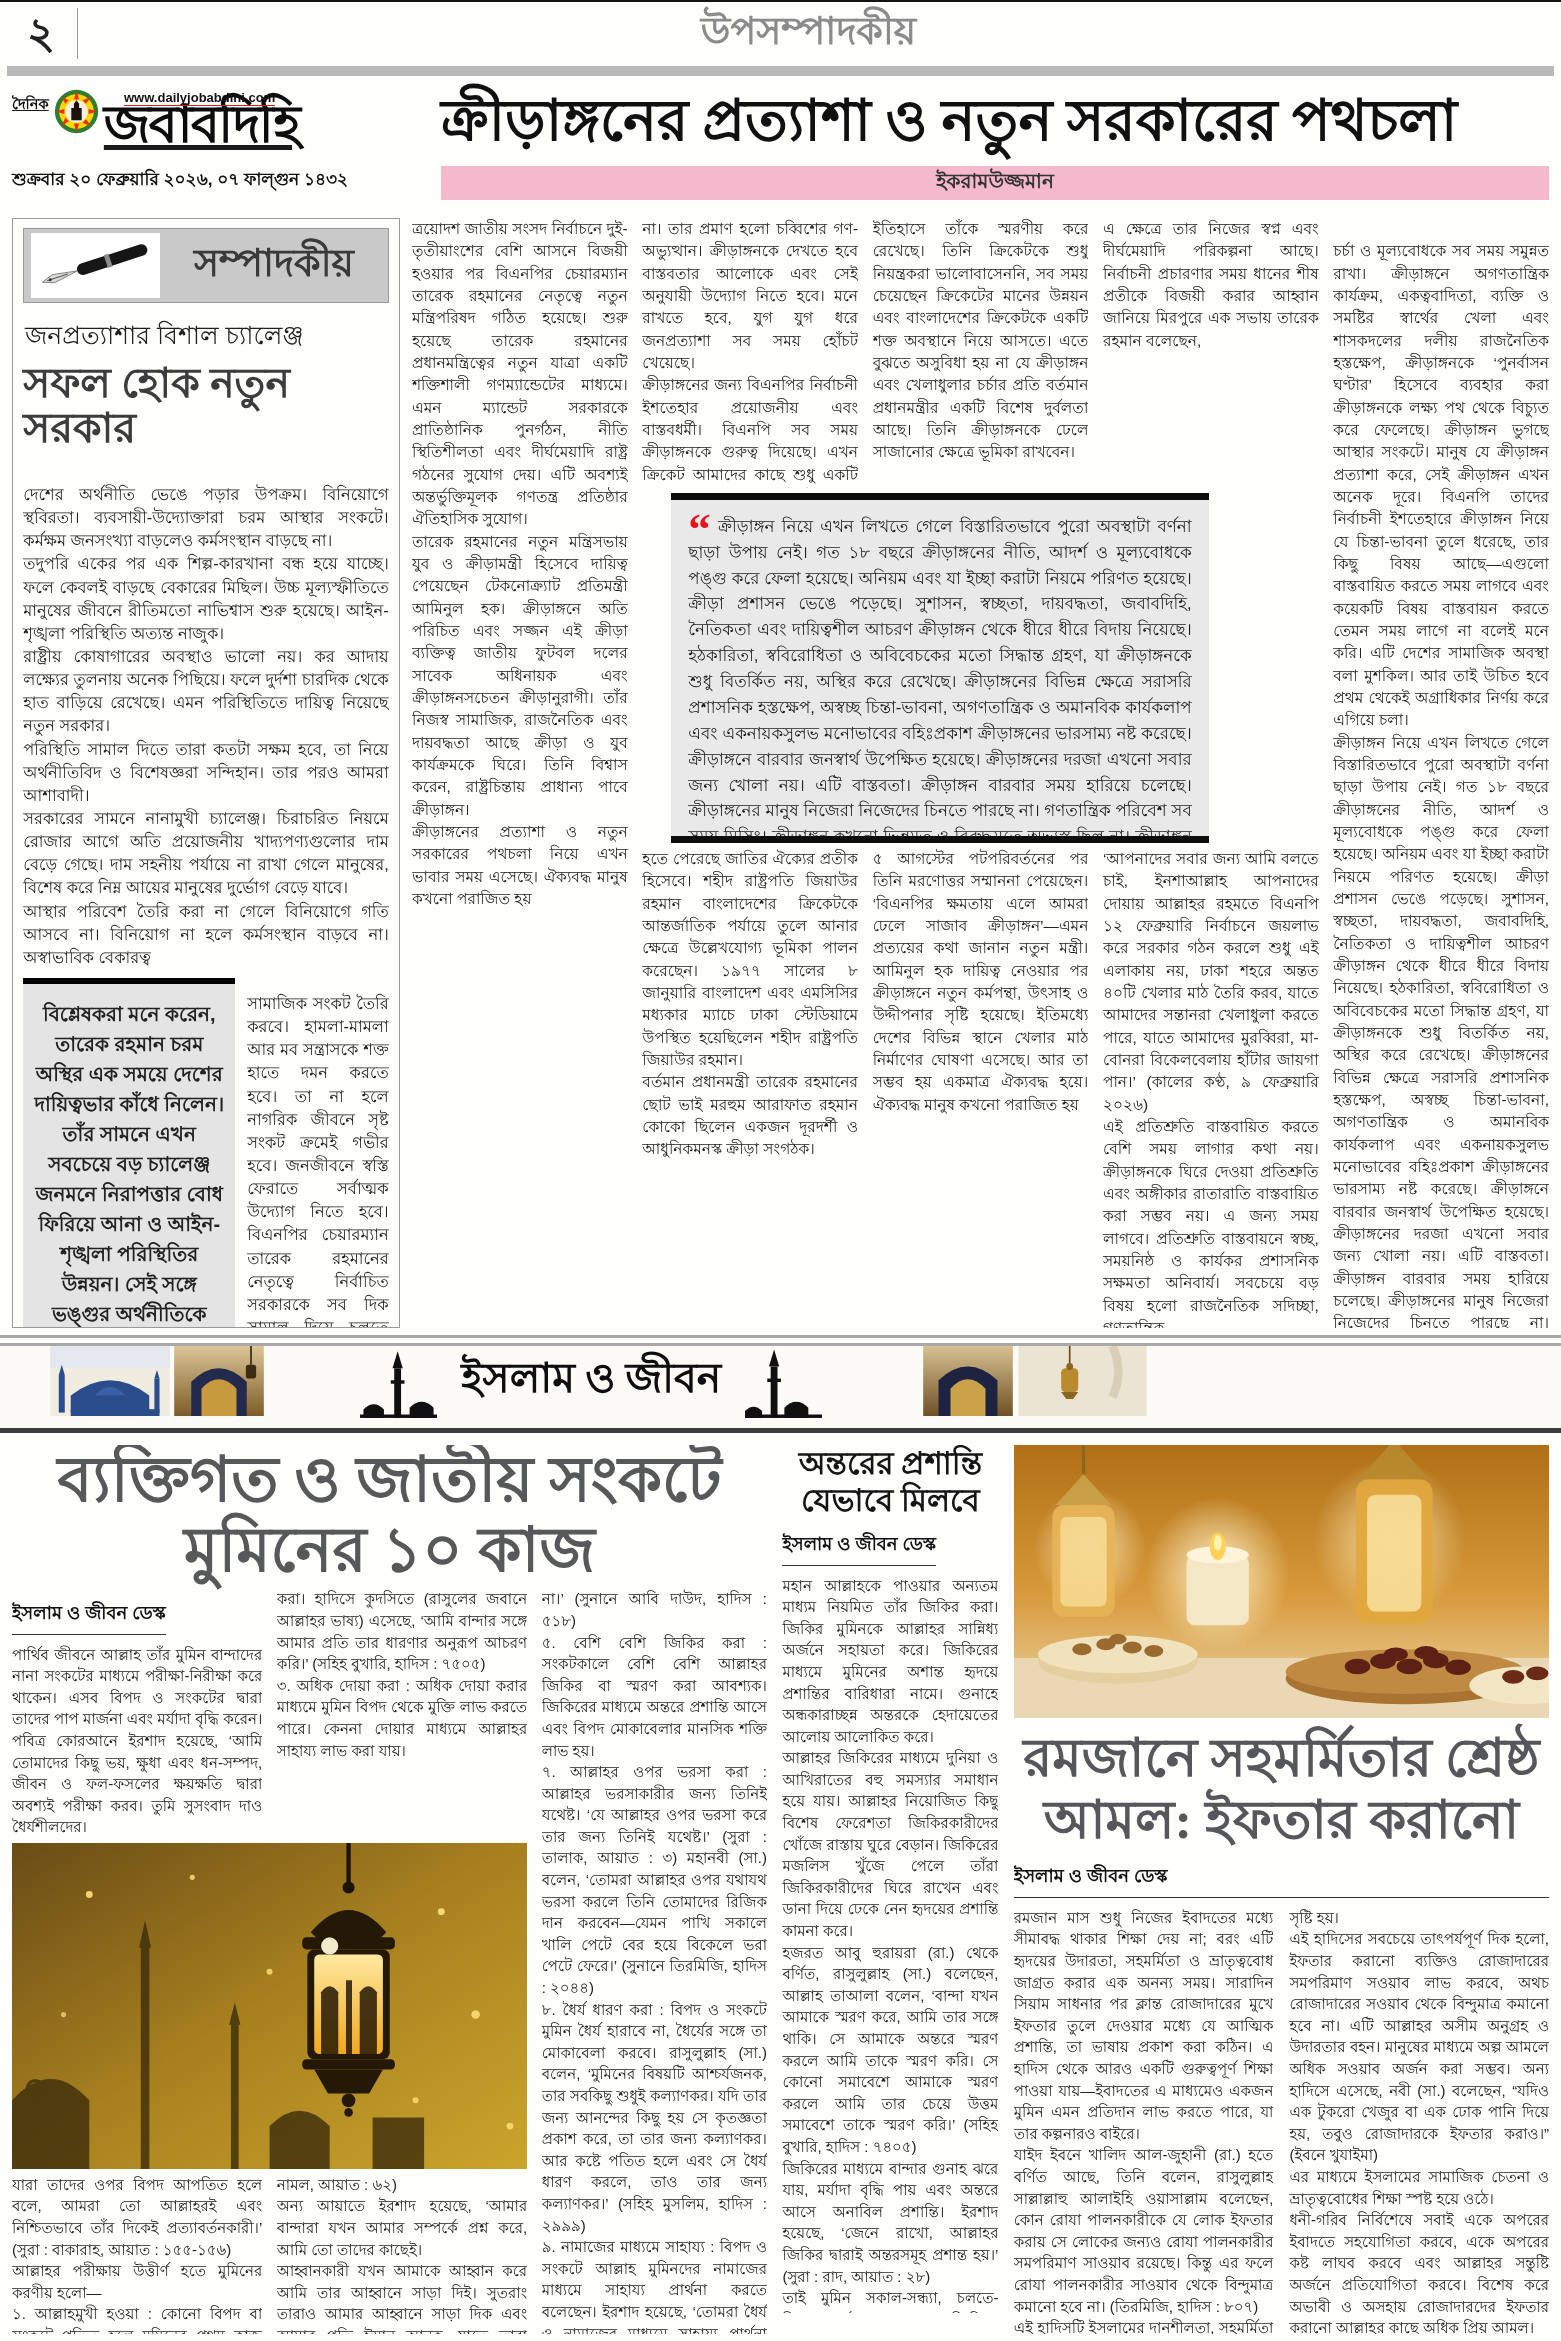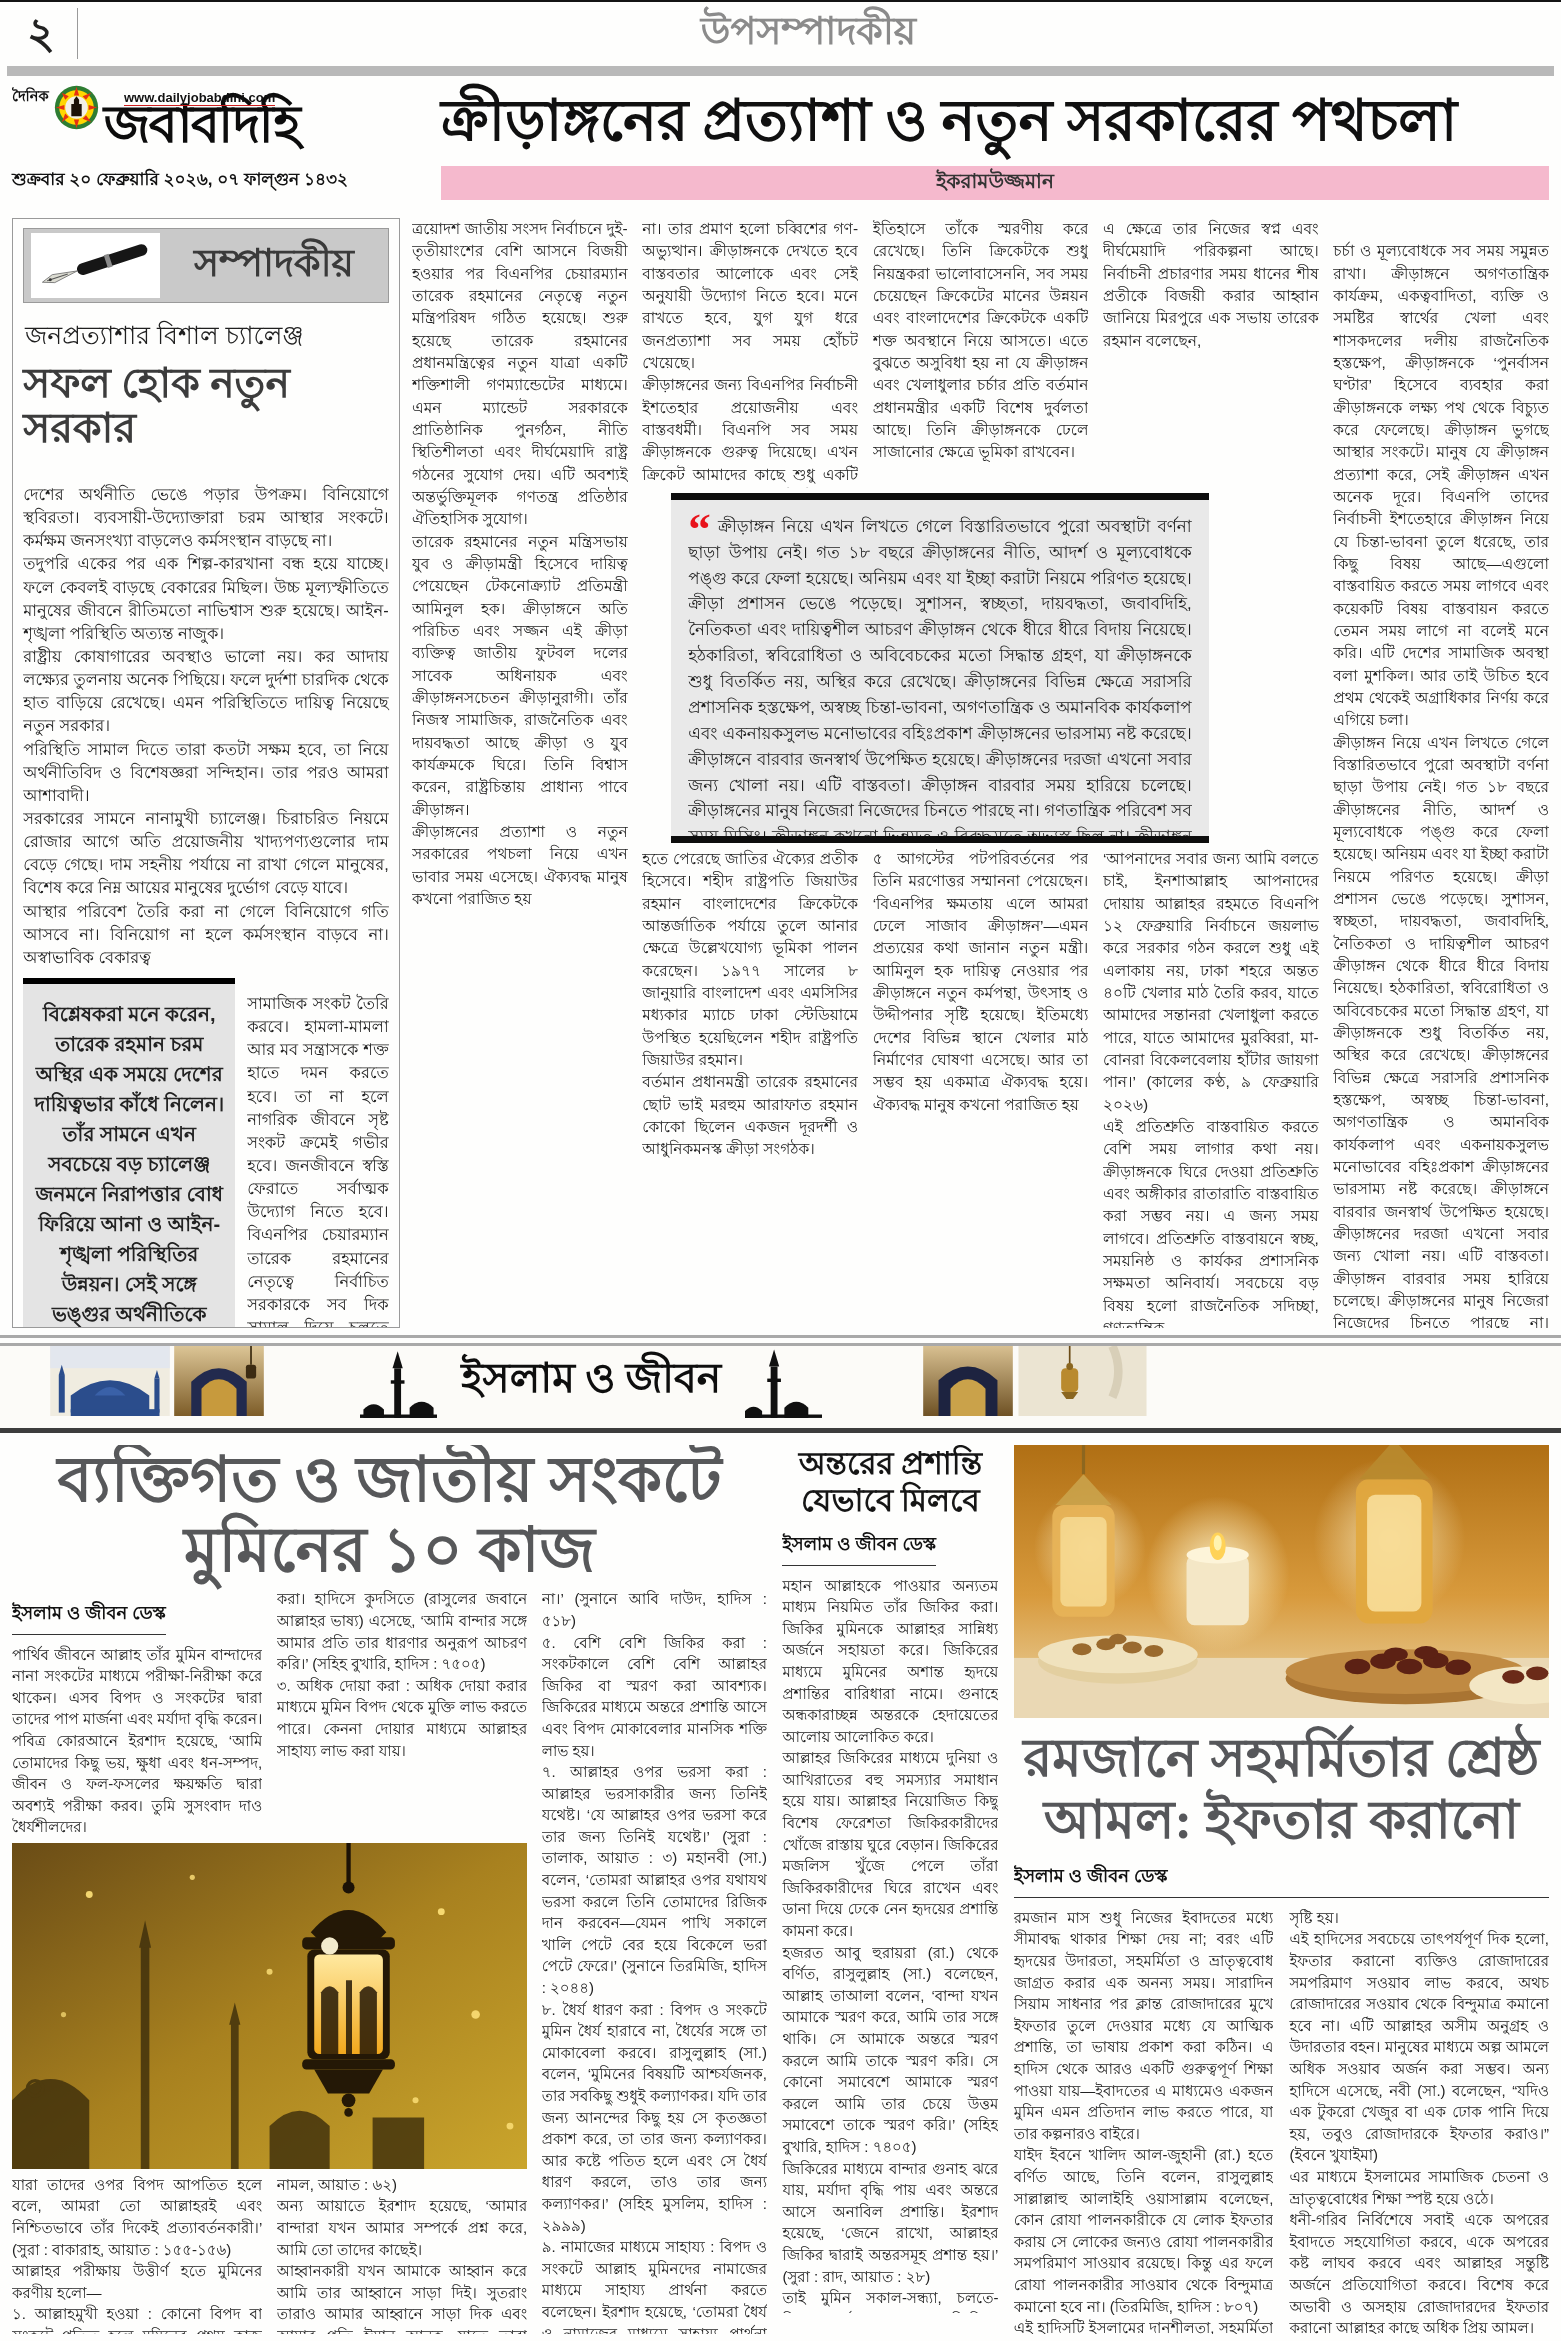--- a/index.html
+++ b/index.html
@@ -9,21 +9,21 @@
 
   
   .topbar { height:62px; display:flex; align-items:center; padding:0 22px; }
   .pagenum { font-size:43px; font-weight:bold; color:#222; padding:0 22px 0 5.1px; border-right:1.3px solid #9a9a9a; line-height:51px; font-family:"Liberation Serif","DejaVu Serif",serif; }
   .section-label { flex:1; text-align:center; font-size:38px; font-weight:bold; color:#8b8b8b; font-family:"Liberation Serif","DejaVu Serif",serif; }
   .gray-rule { height:10.3px; background:#b9b9b9; margin:1.7px 6.9px 0 6.9px; }
 
   
   .header-row { display:flex; align-items:flex-start; padding:8.6px 12px 3.4px 12px; height:137px; }
   .masthead { width:403px; position:relative; }
-  .mast-top { display:flex; align-items:flex-start; }
+  .mast-top { display:flex; align-items:center;text-decoration:underline; }
   .daily-label { font-size:14.6px; font-weight:bold; color:#111; margin:0 3.4px 39px 0; }
   .mast-title { font-size:52px; font-weight:900; letter-spacing:-1.7px; color:#0c0c0c; line-height:79px; font-family:"Liberation Serif","DejaVu Serif",serif; }
   .logo-badge { width:45px; height:45px; margin:0 5.1px 26px 1.7px; flex:none; }
   .mast-url { position:absolute; left:112px; top:5.1px; font-size:13px; font-weight:bold; color:#111; border-bottom:1.7px solid #cf1f1f; }
   .date-line { font-size:17px; font-weight:bold; color:#111; margin-top:2px; }
   .headline-wrap { flex:1; padding:3.4px 0 0 26px; }
   .main-headline { text-align:left; font-size:57px; line-height:1.15; font-weight:900; color:#101010; font-family:"Liberation Serif","DejaVu Serif",serif; }
   .byline-bar { margin-top:12px; background:#f5b9cd; height:34px; display:flex; align-items:center; justify-content:center; font-size:20px; font-weight:bold; color:#333; }
 
   

